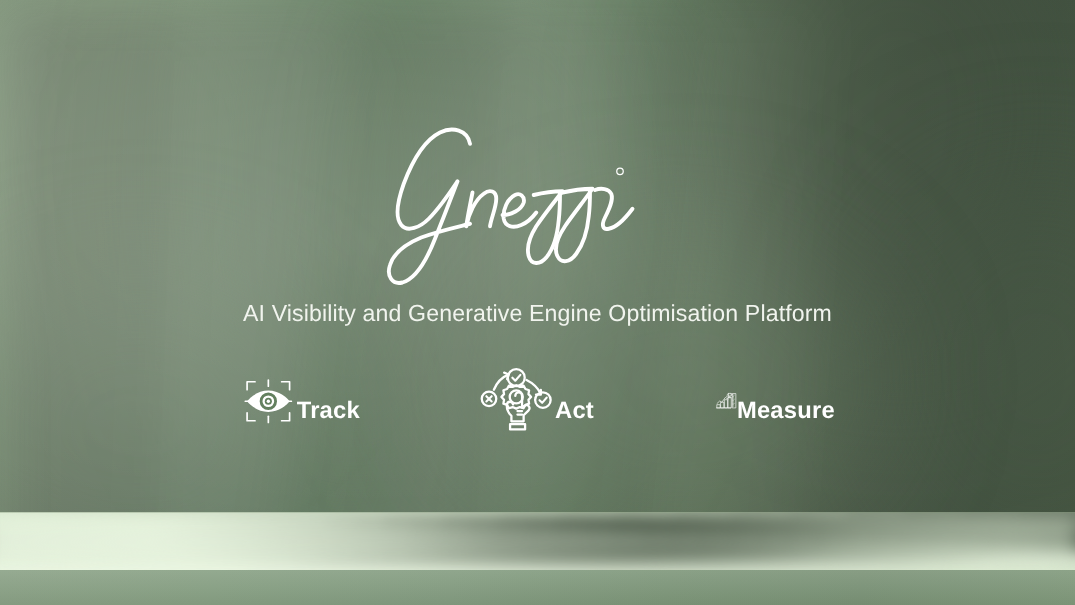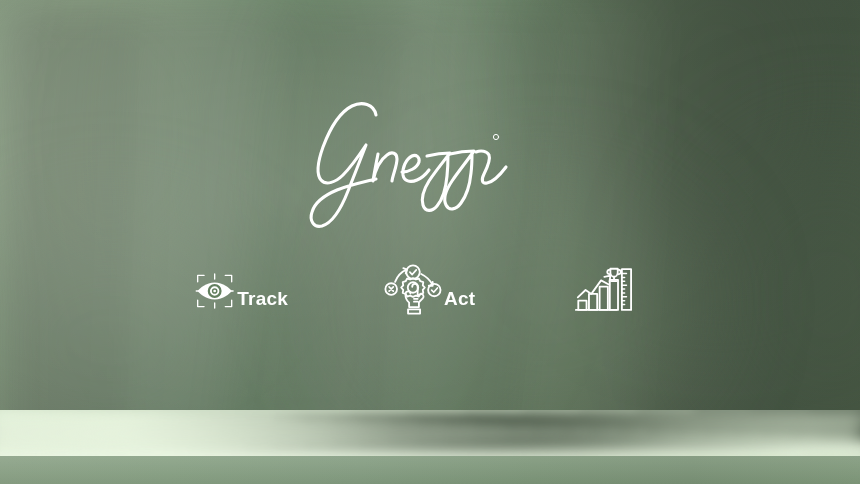--- a/index.html
+++ b/index.html
@@ -225,20 +225,21 @@
                  C166 98 163 107 166 113 C169 119 176 118 181 111
                  C187 103 190 91 191 81 C192 73 192 66 192 61" stroke-width="3.1"></path>
 
         <path d="M196 60 C201 58 207 59 209 63 C211 68 207 76 204 82
                  C201 88 202 92 207 91 C213 90 220 83 226 75" stroke-width="3.1"></path>
 
         <circle cx="216" cy="45" r="2.6" fill="#ffffff" stroke="none"></circle>
       </svg>
     </div>
 
+    <div class="tagline">AI Visibility and Generative Engine Optimisation Platform</div>
 
     <div class="pillars">
 
       <div class="pillar">
         <div class="pillar-icon">
           <svg viewBox="0 0 64 64" aria-hidden="true">
             <g class="ico-stroke" stroke-width="2.1">
 
               <path d="M8 19 V10 H17"></path>
               <path d="M47 10 H56 V19"></path>
@@ -331,17 +332,18 @@
               <path d="M43.4 17.3 L43.4 19.6"></path>
               <path d="M40.7 21.8 L46.1 21.8"></path>
 
               <rect x="51.5" y="9.5" width="9.5" height="42"></rect>
               <path d="M51.5 14.0 H56.2 M51.5 18.0 H54.3 M51.5 22.0 H54.3
                        M51.5 26.0 H56.2 M51.5 30.0 H54.3 M51.5 34.0 H54.3
                        M51.5 38.0 H56.2 M51.5 42.0 H54.3 M51.5 46.0 H54.3" stroke-width="1.6"></path>
             </g>
           </svg>
         </div>
+        <div class="pillar-label">Measure</div>
       </div>
 
     </div>
   </div>
 </div>
 
 </body></html>

